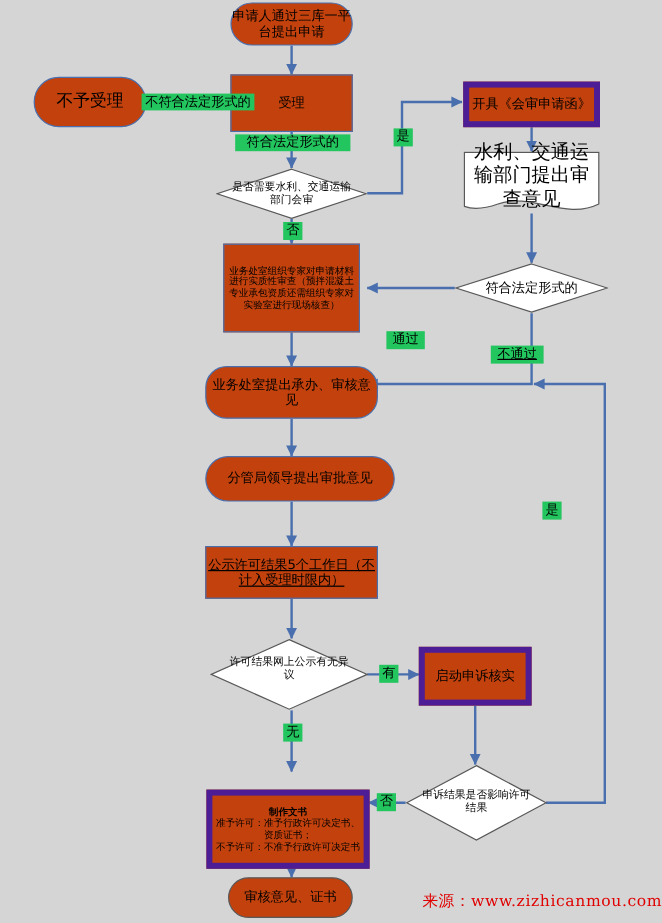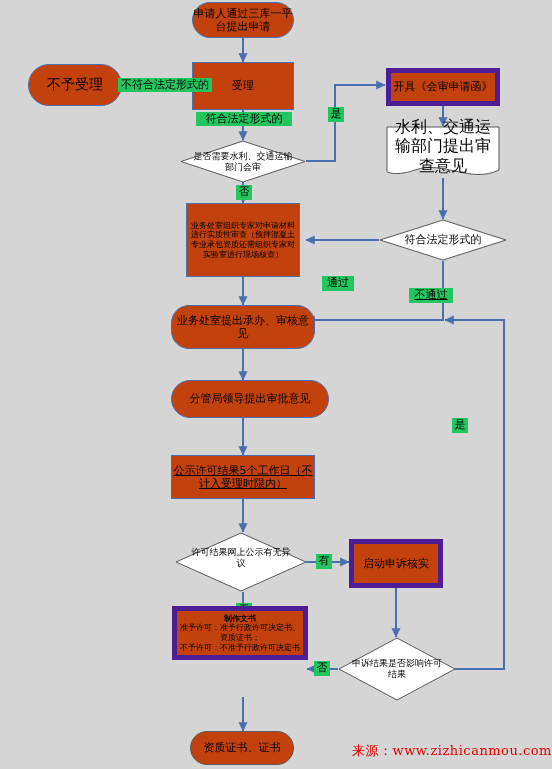--- a/index.html
+++ b/index.html
@@ -128,25 +128,25 @@
 
 <div class="node rect-dark" style="left:349px;top:539px;width:94px;height:49px;font-size:11px;">启动申诉核实</div>
 
 <svg style="position:absolute;left:338px;top:637px;width:118px;height:64px;" viewBox="0 0 118 64" xmlns="http://www.w3.org/2000/svg">
   <polygon points="59,1 117,32 59,63 1,32" fill="#fff" stroke="#595959" stroke-width="1"></polygon>
 </svg>
 <div class="diamond-label" style="left:352px;top:655px;width:90px;height:28px;font-size:9px;">申诉结果是否影响许可结果</div>
 
 <div class="edge-label" style="left:314px;top:661px;width:14px;height:15px;font-size:11px;">否</div>
 
-<div class="node rect-dark" style="left:172px;top:606px;width:136px;height:54px;font-size:8px;
+<div class="node rect-dark" style="left:172px;top:658px;width:136px;height:66px;font-size:8px;
             flex-direction:column;justify-content:center;">
   <div style="font-weight:bold;">制作文书</div>
   <div>准予许可：准予行政许可决定书、</div>
   <div>资质证书；</div>
   <div>不予许可：不准予行政许可决定书</div>
 </div>
 
-<div class="node term-dark" style="left:190px;top:731px;width:104px;height:34px;font-size:11px;">资质证书、证书</div>
+<div class="node term-dark" style="left:190px;top:731px;width:104px;height:34px;font-size:11px;">审核意见、证书</div>
 
 <div class="watermark" style="left:352px;top:742px;font-size:13px;">
   <span>来源：</span><span>www.zizhicanmou.com</span>
 </div>
 
 </body></html>

